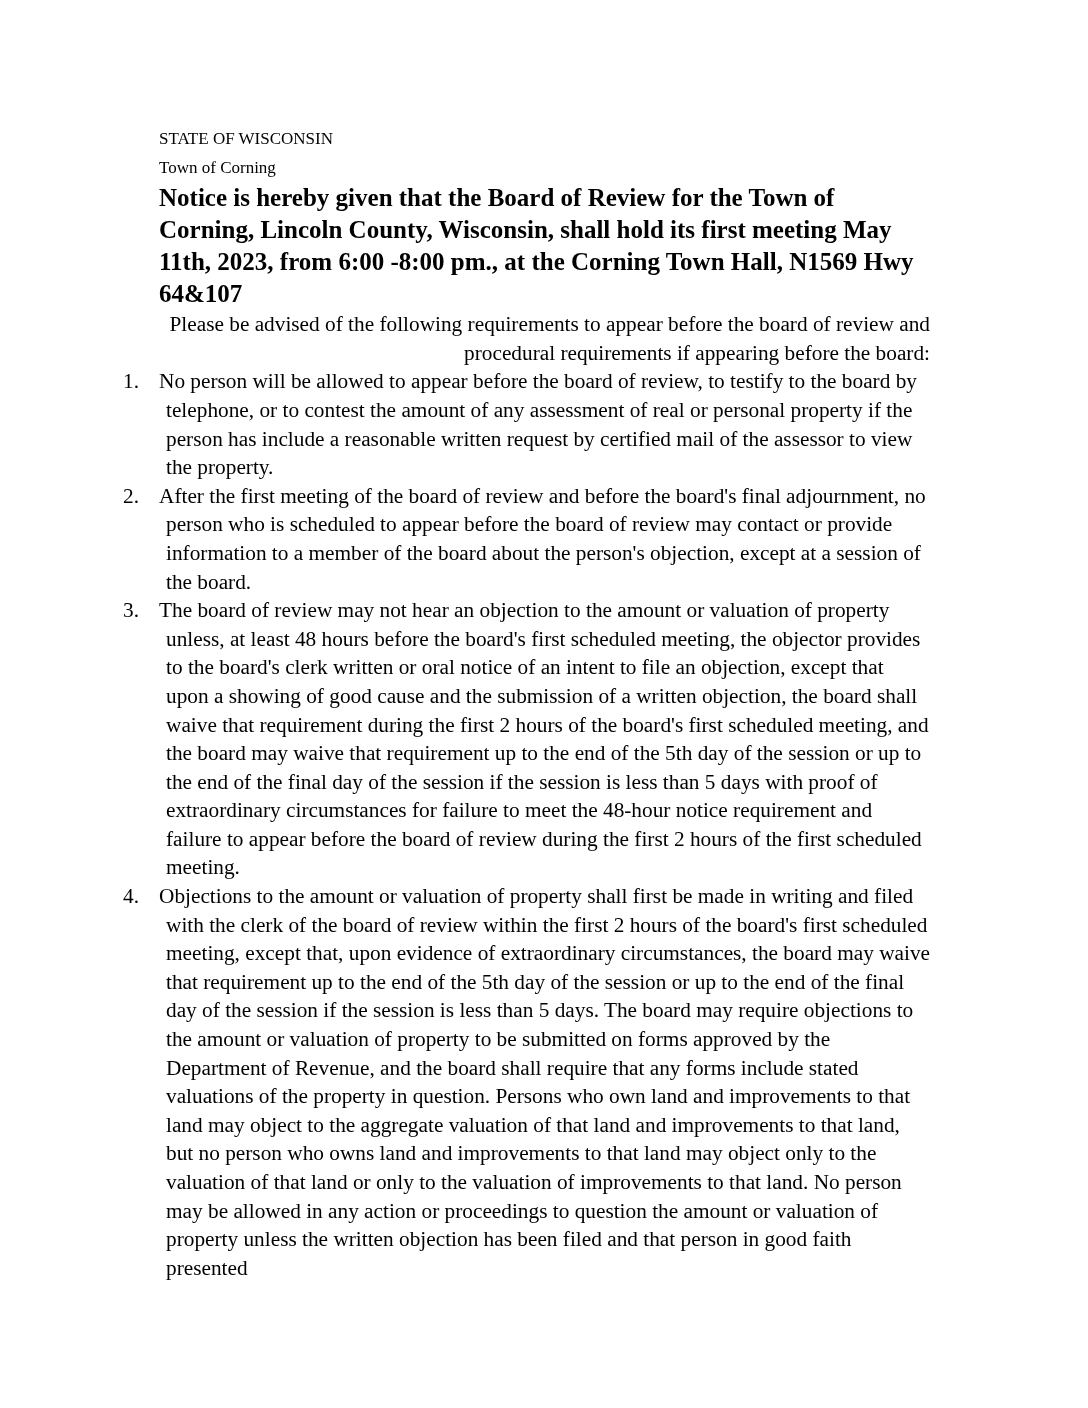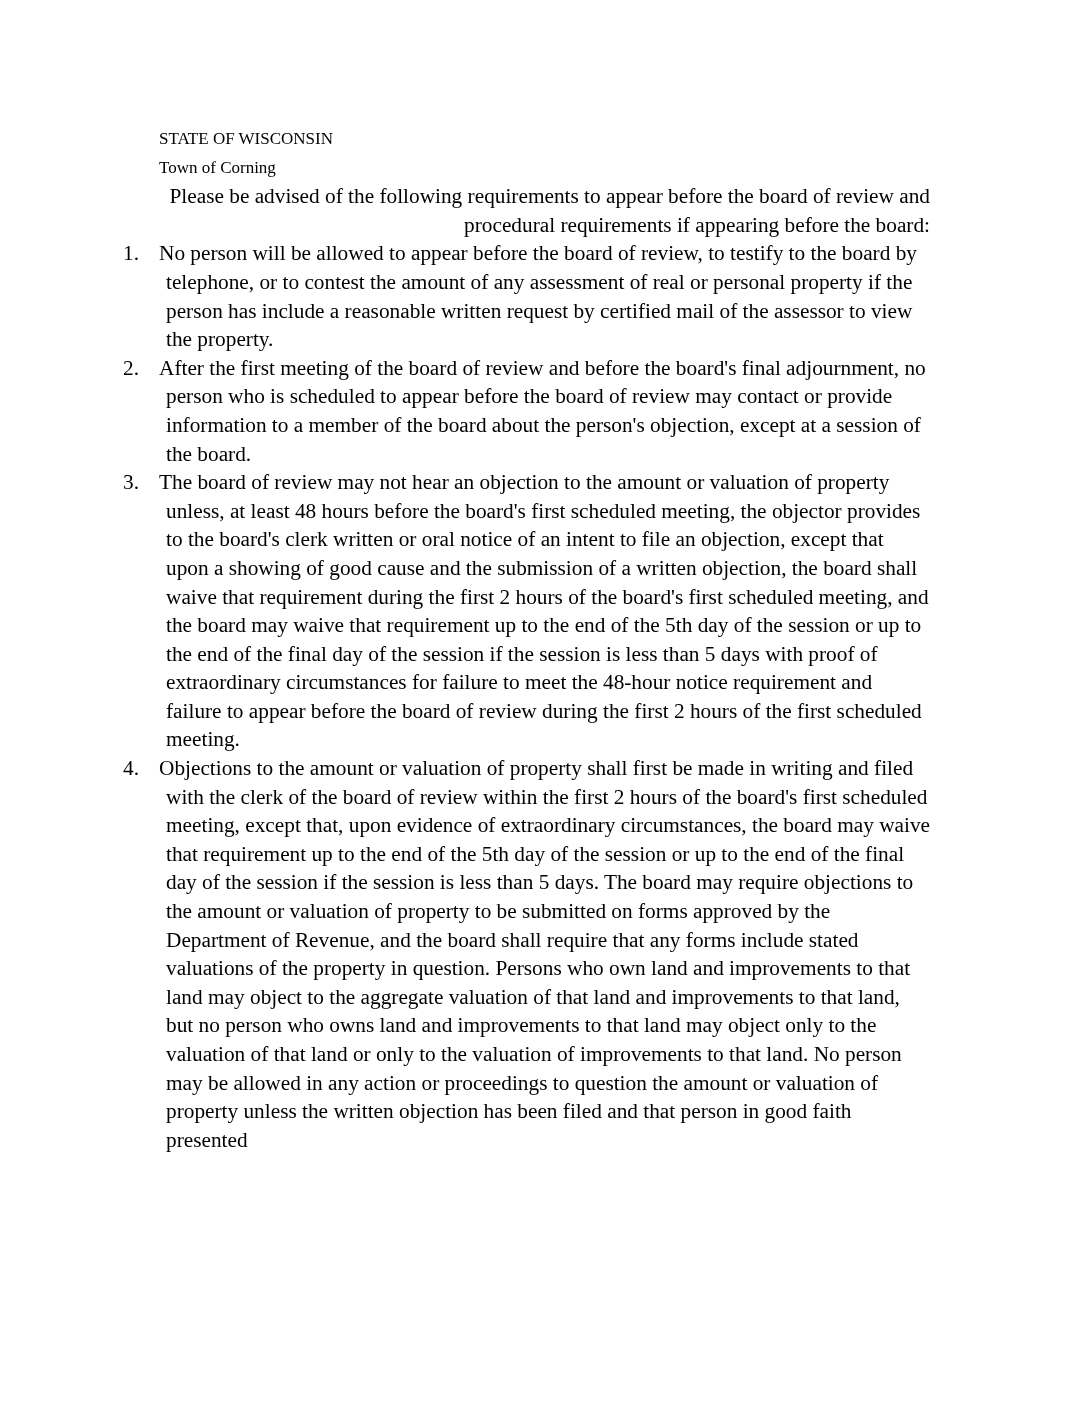--- a/index.html
+++ b/index.html
@@ -62,20 +62,21 @@
 </style>
 </head>
 <body>
 
 <div class="page">
 
   <div class="para-indent">
     <div class="header-line">STATE OF WISCONSIN</div>
     <div class="header-line">Town of Corning</div>
 
+    <h1 class="notice-heading">Notice is hereby given that the Board of Review for the Town of Corning, Lincoln County, Wisconsin, shall hold its first meeting May 11th, 2023, from 6:00 -8:00 pm., at the Corning Town Hall, N1569 Hwy 64&amp;107</h1>
 
     <p class="intro">Please be advised of the following requirements to appear before the board of review and procedural requirements if appearing before the board:</p>
   </div>
 
   <ol class="requirements">
     <li class="req-item">
       <span class="req-num">1.</span>
       <span class="req-text">No person will be allowed to appear before the board of review, to testify to the board by telephone, or to contest the amount of any assessment of real or personal property if the person has include a reasonable written request by certified mail of the assessor to view the property.</span>
     </li>
     <li class="req-item">

